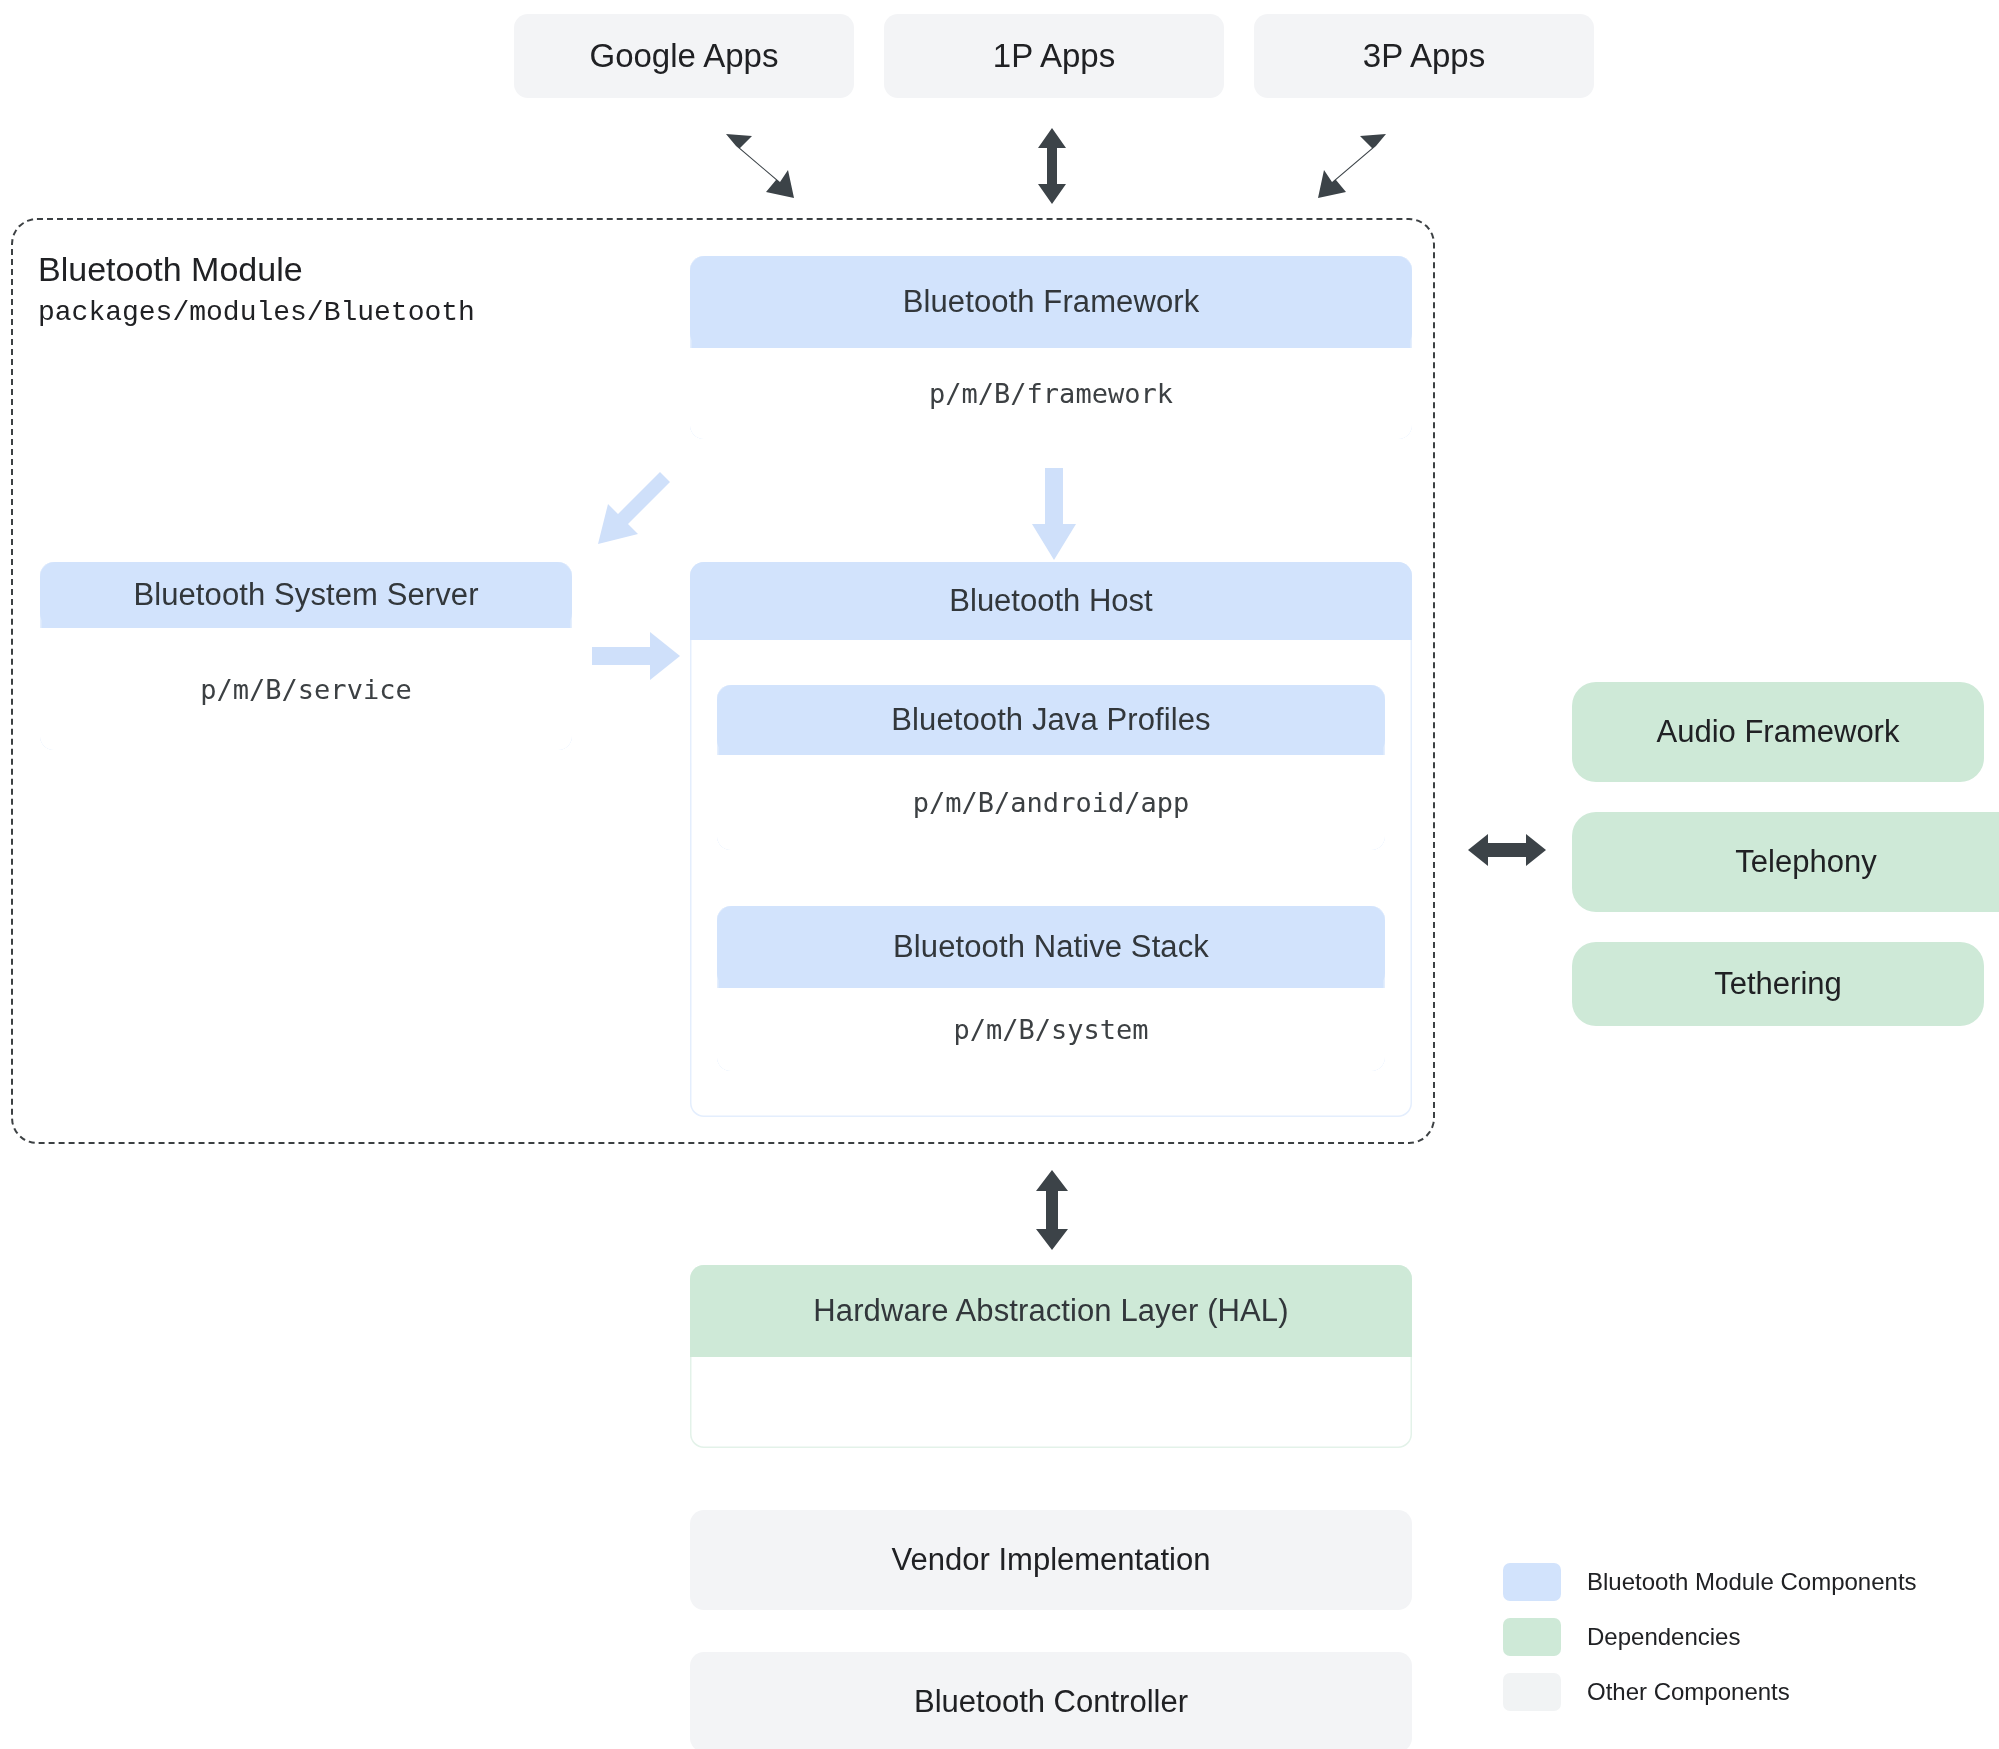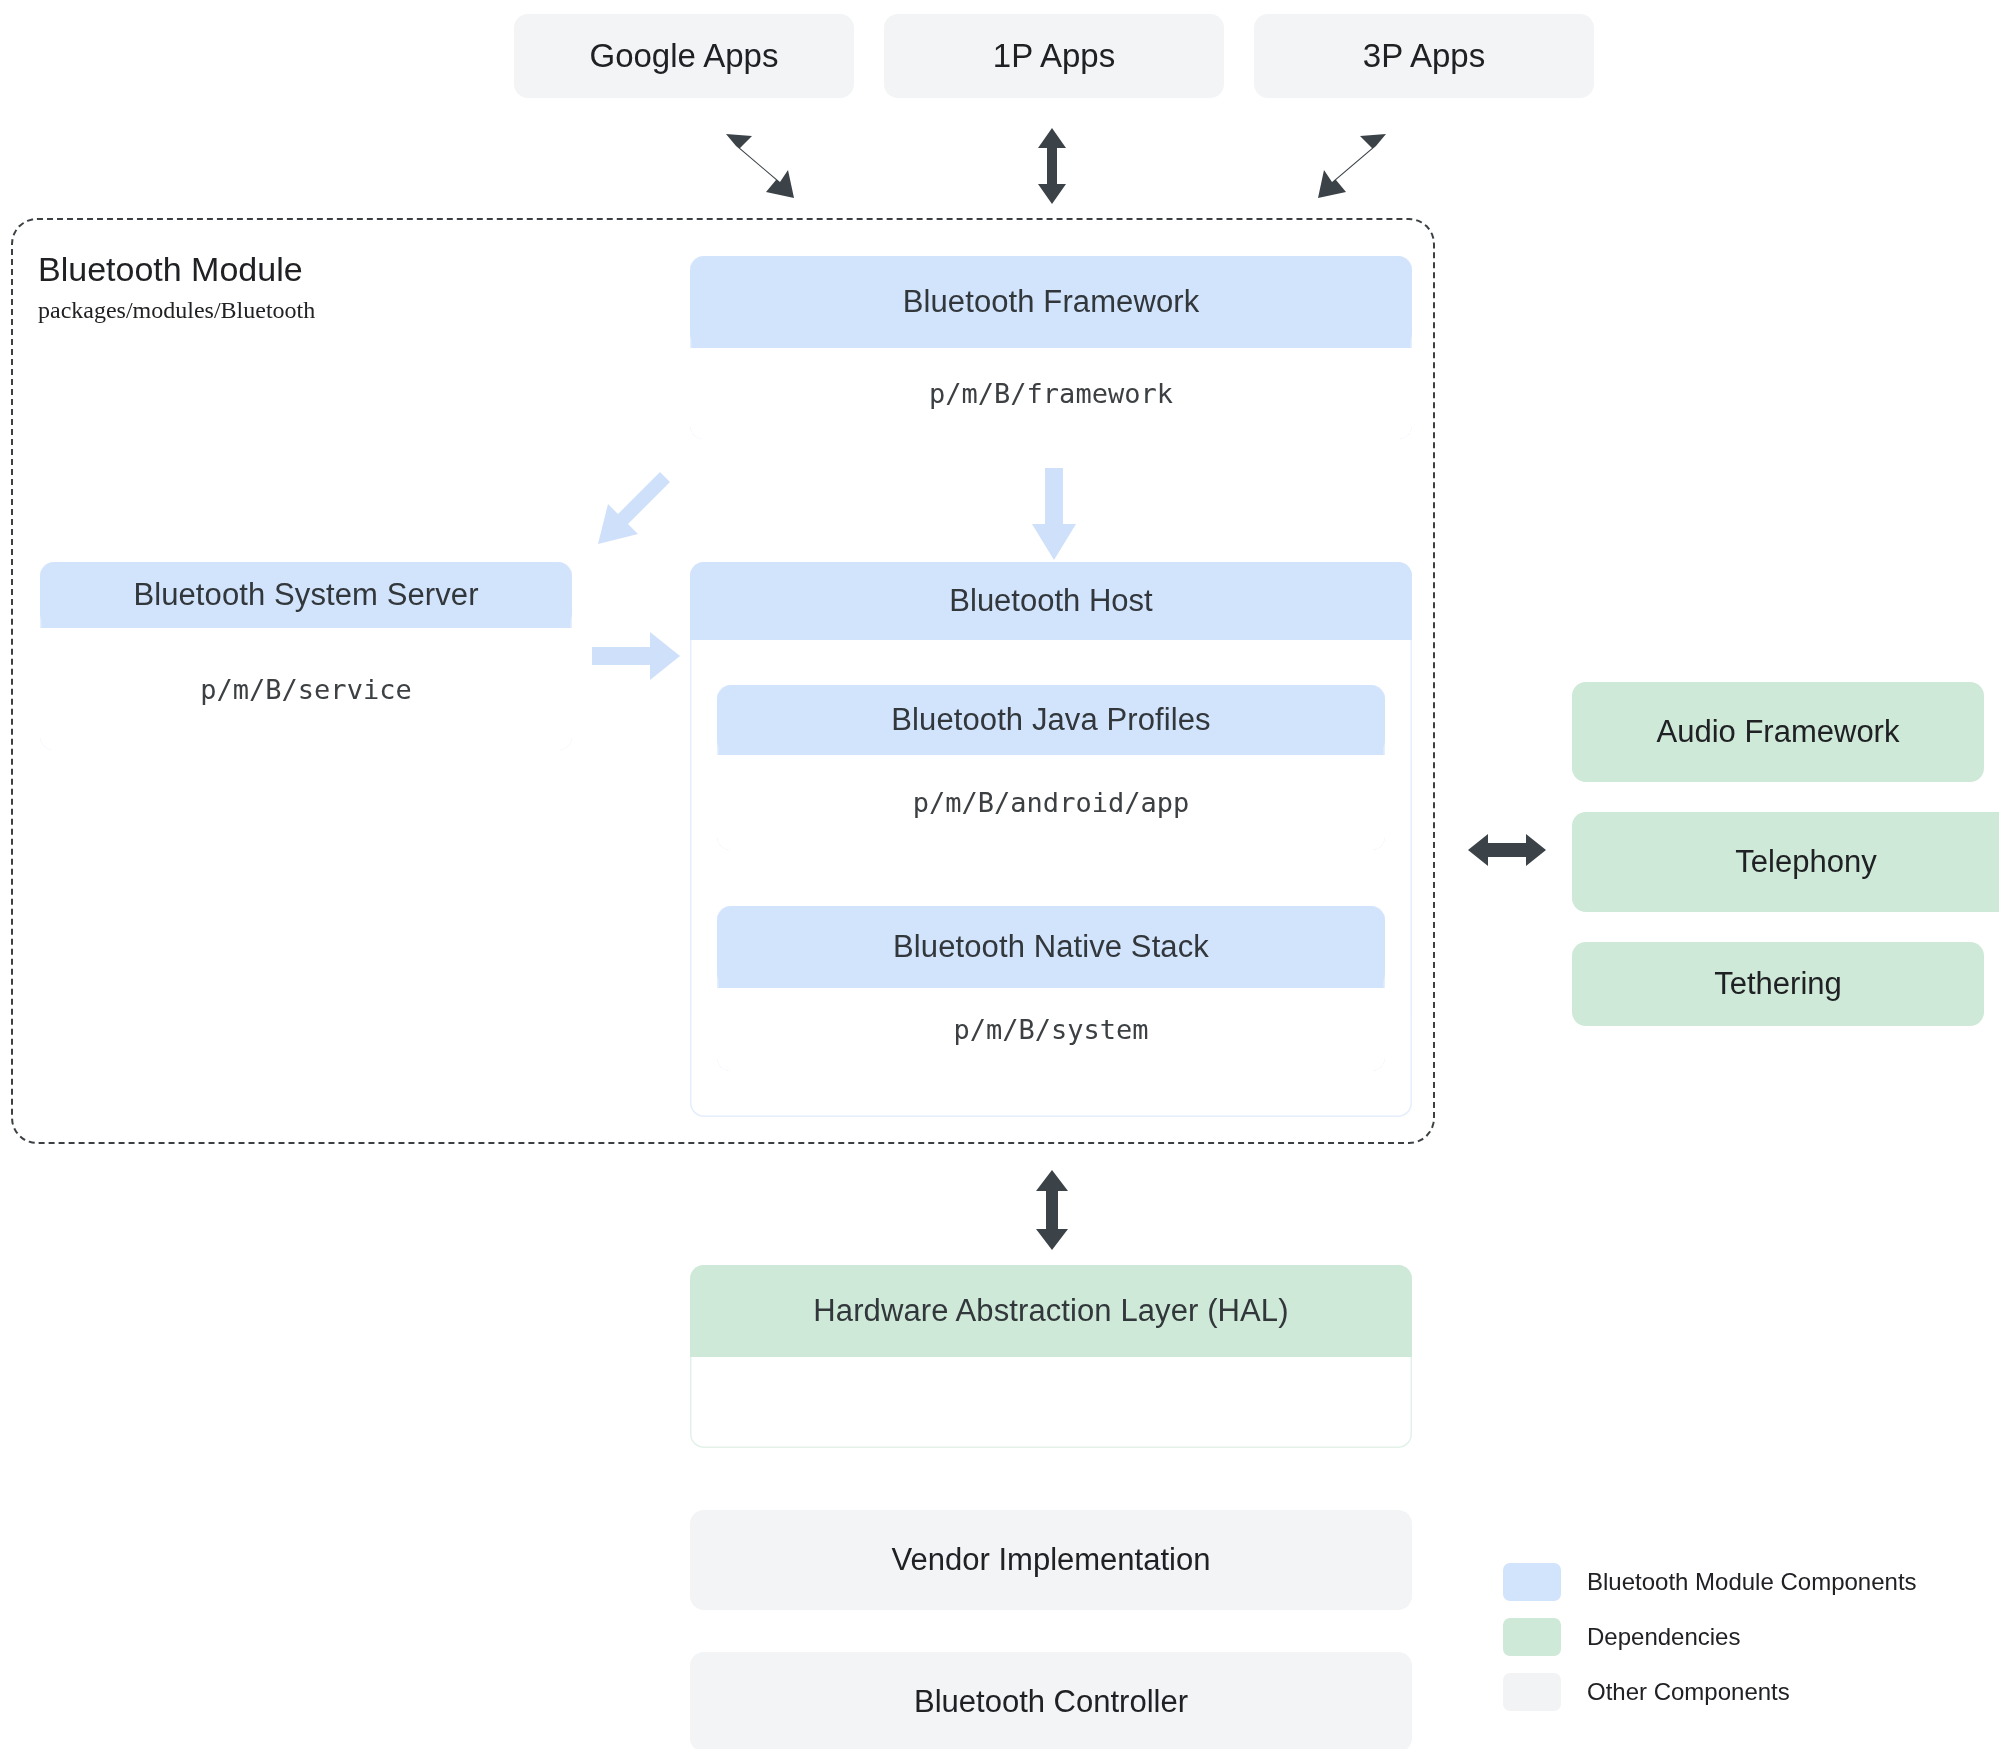--- a/index.html
+++ b/index.html
@@ -63,21 +63,21 @@
     align-items: center;
     justify-content: center;
     font-size: 31px;
     color: #202124;
     white-space: nowrap;
   }
   .pill-top { font-size: 33px; }
 
   
   .greenpill {
-    border-radius: 14px;
+    border-radius: 24px;
     background: #cee9d7;
     display: flex;
     align-items: center;
     justify-content: center;
     font-size: 31px;
     color: #202124;
     white-space: nowrap;
   }
 
   
@@ -85,22 +85,22 @@
     border: 2.5px dashed #3c4043;
     border-radius: 26px;
     background: transparent;
   }
   #module-title {
     font-size: 34px;
     color: #202124;
     white-space: nowrap;
   }
   #module-path {
-    font-family: Liberation Serif, serif;
-    font-size: 24px;
+    font-family: Liberation Mono, monospace;
+    font-size: 28px;
     color: #202124;
     white-space: nowrap;
   }
 
   
   #host-box {
     border-radius: 14px;
     background: #ffffff;
     box-shadow: 0 0 0 1.5px #e4eefd inset;
     overflow: hidden;

